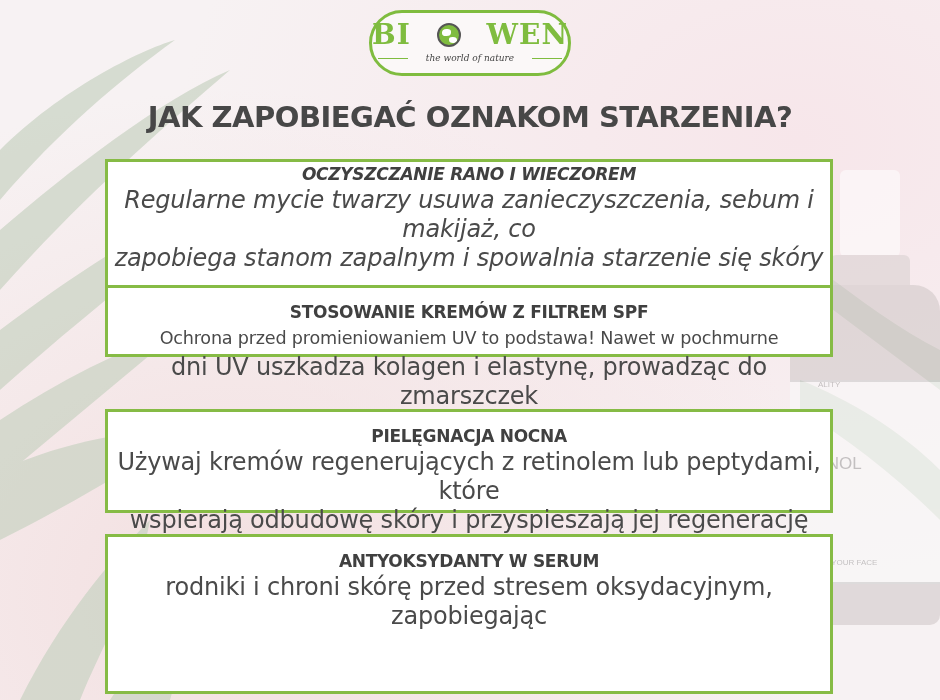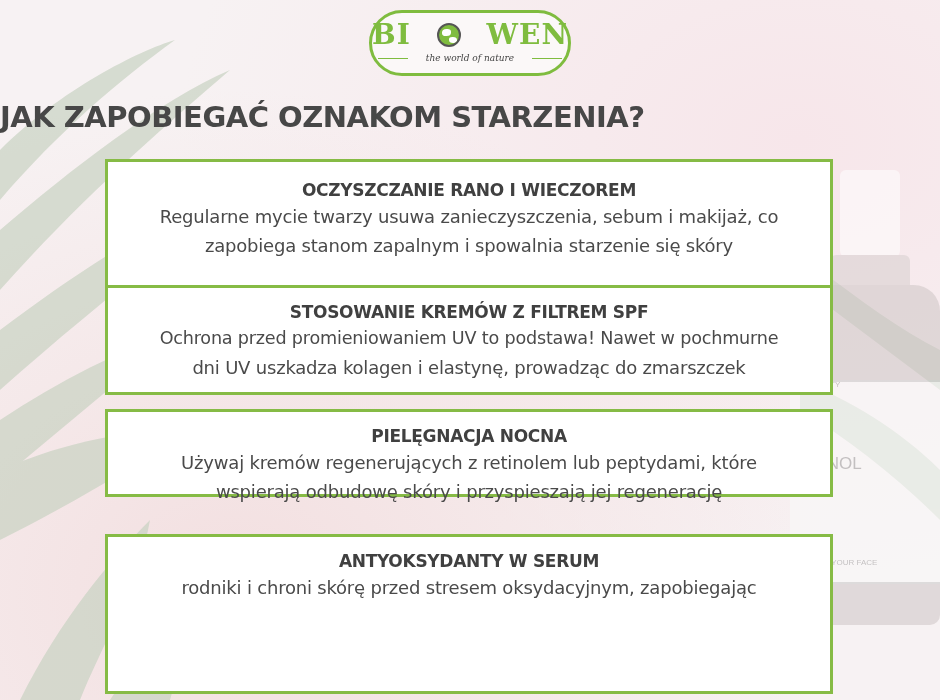--- a/index.html
+++ b/index.html
@@ -26,31 +26,31 @@
     box-sizing: border-box; text-align: center;
   }
   .logo-word { font-family: "DejaVu Serif", serif; font-weight: bold; font-size: 28px; color: #7fbc3f; letter-spacing: 1px; line-height: 28px; margin-top: 8px; display: flex; justify-content: space-between; align-items: center; }
   .globe { display: inline-block; width: 24px; height: 24px; border-radius: 50%; border: 2px solid #555; background: #7fbc3f; margin: 0 1px; position: relative; overflow: hidden; box-sizing: border-box; }
   .globe:before { content: ""; position: absolute; left: 3px; top: 4px; width: 9px; height: 7px; background: #fff; border-radius: 50% 40% 50% 40%; }
   .globe:after { content: ""; position: absolute; left: 10px; top: 12px; width: 8px; height: 6px; background: #fff; border-radius: 40% 50%; }
   .logo-tag { display: flex; align-items: center; justify-content: center; gap: 18px; margin-top: 4px; }
   .logo-tag .ln { width: 30px; height: 1px; background: #7fbc3f; }
   .logo-tag span { font-family: "DejaVu Serif", serif; font-style: italic; font-size: 9px; color: #444; }
   .title {
-    position: absolute; left: 0; right: 0; top: 100px; 
+    position: absolute; left: 0; right: 0; top: 100px; text-align: center;
     font-family: "DejaVu Sans", sans-serif; font-weight: bold; font-size: 29px;
     color: #474747; letter-spacing: -0.5px;
   }
   .card {
     position: absolute; left: 105px; width: 728px;
     background: #ffffff; border: 3px solid #86bb45; box-sizing: border-box;
     text-align: center; color: #4a4a4a;
   }
   .card h2 { margin: 0; font-family: "DejaVu Sans", sans-serif; font-weight: bold; font-size: 17px; line-height: 24px; color: #404040; letter-spacing: -0.3px; }
-  .card p { margin: 0; font-family: "DejaVu Sans", sans-serif; font-size: 18px; line-height: 29px; color: #4a4a4a; letter-spacing: -0.2px; }
+  .card p { margin: 0; font-family: "DejaVu Sans", sans-serif; font-size: 24px; line-height: 29px; color: #4a4a4a; letter-spacing: -0.2px; }
 </style>
 </head>
 <body>
 
 <div class="bg">
   <div class="bg-pink"></div>
   <svg class="leaf" width="940" height="700" viewBox="0 0 940 700" style="left:0;top:0;">
     <g fill="#c9d3c3" opacity="0.7">
       <path d="M0 150 C 60 90, 140 50, 175 40 C 120 80, 60 130, 0 200 Z"></path>
       <path d="M0 230 C 70 170, 160 100, 230 70 C 160 130, 80 200, 0 290 Z"></path>
@@ -82,33 +82,33 @@
   </div>
   <div class="logo-tag">
     <div class="ln"></div>
     <span>the world of nature</span>
     <div class="ln"></div>
   </div>
 </div>
 
 <div class="title">JAK ZAPOBIEGAĆ OZNAKOM STARZENIA?</div>
 
-<div class="card" style="top:159px;height:132px;padding-top:16px;">
+<div class="card" style="top:159px;height:132px;font-style:italic;">
   <h2>OCZYSZCZANIE RANO I WIECZOREM</h2>
   <p>Regularne mycie twarzy usuwa zanieczyszczenia, sebum i makijaż, co</p>
   <p>zapobiega stanom zapalnym i spowalnia starzenie się skóry</p>
 </div>
 
-<div class="card" style="top:285px;height:110px;padding-top:12px;">
+<div class="card" style="top:285px;height:72px;padding-top:12px;">
   <h2>STOSOWANIE KREMÓW Z FILTREM SPF</h2>
   <p style="font-size:17.6px;">Ochrona przed promieniowaniem UV to podstawa! Nawet w pochmurne</p>
   <p>dni UV uszkadza kolagen i elastynę, prowadząc do zmarszczek</p>
 </div>
 
-<div class="card" style="top:409px;height:88px;padding-top:12px;">
+<div class="card" style="top:409px;height:104px;padding-top:12px;">
   <h2>PIELĘGNACJA NOCNA</h2>
   <p>Używaj kremów regenerujących z retinolem lub peptydami, które</p>
   <p>wspierają odbudowę skóry i przyspieszają jej regenerację</p>
 </div>
 
 <div class="card" style="top:534px;height:160px;padding-top:12px;">
   <h2>ANTYOKSYDANTY W SERUM</h2>
   <p>rodniki i chroni skórę przed stresem oksydacyjnym, zapobiegając</p>
 </div>
 

